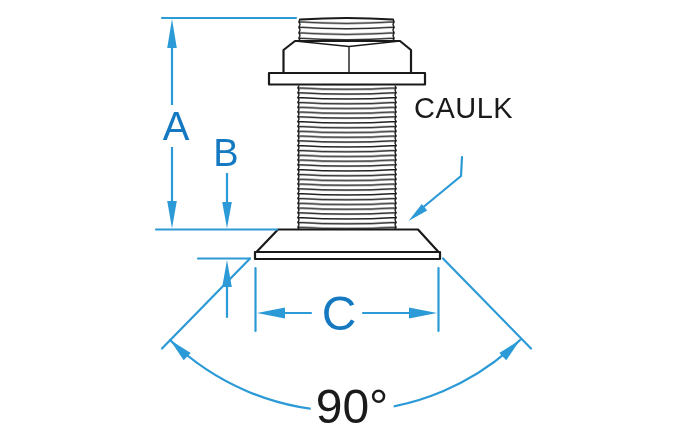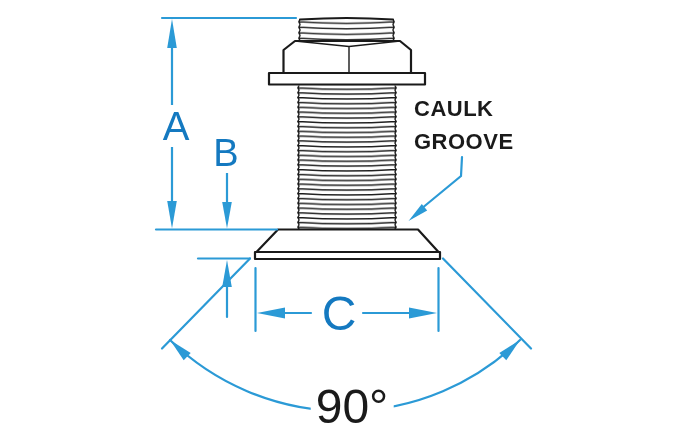--- a/index.html
+++ b/index.html
@@ -23,22 +23,22 @@
   .label-a{left:176px;top:126px;font-size:40px;}
   .label-b{left:226px;top:153px;font-size:38px;}
   .label-c{left:339px;top:314px;font-size:48px;}
   .label-angle{
     position:absolute;transform:translate(-50%,-50%);
     left:352px;top:407px;font-size:48px;line-height:1;
     color:var(--drawing-black,#1a1a1a);background:#fff;padding:0 5px;white-space:nowrap;
   }
   .callout{
     position:absolute;left:414px;top:92px;
-    color:var(--drawing-black,#1a1a1a);font-size:22px;line-height:33px;
-    letter-spacing:.5px;white-space:nowrap;font-weight:bold;
+    color:var(--drawing-black,#1a1a1a);font-size:29px;line-height:33px;
+    letter-spacing:.5px;white-space:nowrap;
   }
 </style>
 </head>
 <body>
 
 <div id="stage">
 
   <svg width="685" height="428" viewBox="0 0 685 428">
     <defs>
       <pattern id="pt-main" patternUnits="userSpaceOnUse" x="297" y="85.5" width="100" height="4.8">
@@ -97,16 +97,15 @@
       <polygon class="bf" points="408.5,221 427.2,210.5 421.8,204.1"></polygon>
     </g>
   </svg>
 
   <div class="label label-a">A</div>
   <div class="label label-b">B</div>
   <div class="label label-c">C</div>
   <div class="label-angle">90°</div>
   <div class="callout">
     <div>CAULK</div>
-    <div>GROOVE</div>
   </div>
 
 </div>
 
 </body></html>

